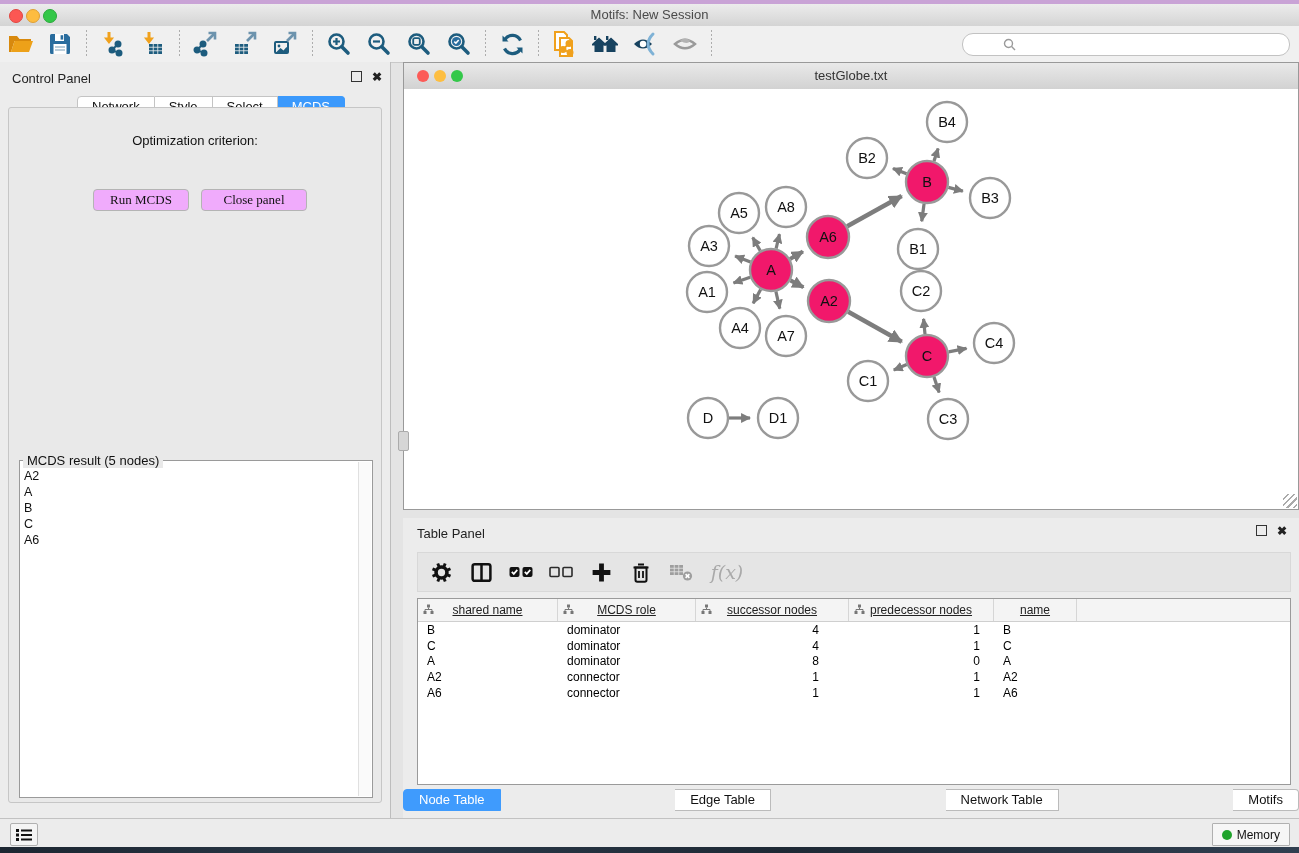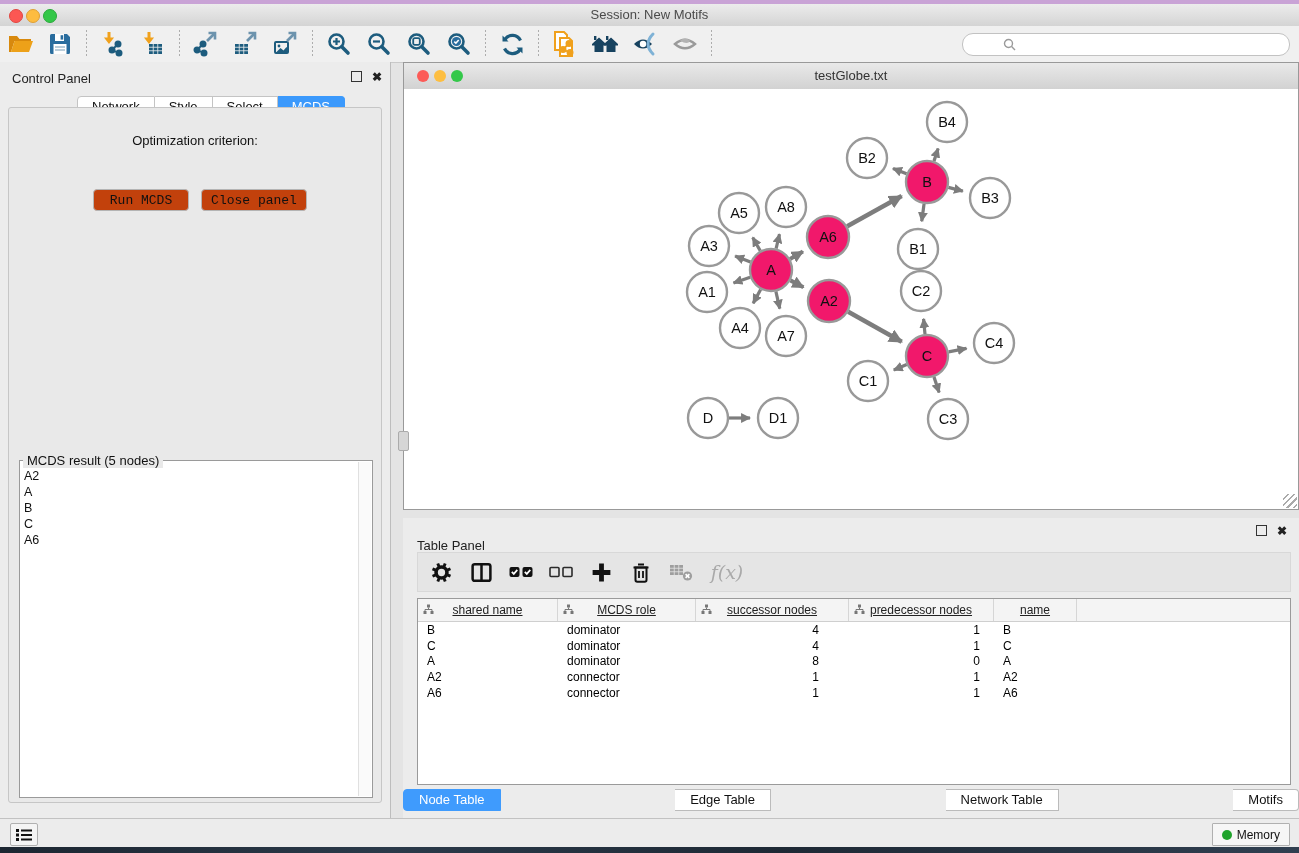--- a/index.html
+++ b/index.html
@@ -44,22 +44,22 @@
   .cp-tab:last-child{border-radius:0 4px 4px 0;}
   .cp-tab.active{background:#3b99fc;border-color:#3b99fc;color:#fff;}
   #cp-content{position:absolute;left:8px;top:45px;width:372px;height:694px;background:#e9e9e9;
     border:1px solid #c6c6c6;border-radius:3px;}
   #opt-label{position:absolute;left:0;top:25px;width:100%;text-align:center;font-size:13px;color:#111;}
   #criterion-select{position:absolute;left:34px;top:47px;width:312px;height:22px;background:#fff;
     border:1px solid #b6b6b6;border-radius:3px;font-size:13px;color:#111;display:flex;align-items:center;}
   #criterion-value{flex:1;padding-left:8px;white-space:nowrap;}
   #criterion-stepper{width:20px;height:22px;margin:-1px -1px 0 0;background:linear-gradient(#53a7fd,#2a88f4);
     border-radius:0 3px 3px 0;display:flex;align-items:center;justify-content:center;}
-  .cp-btn{position:absolute;top:81px;height:22px;background:#c2410c;border:1px solid #b4b4b4;border-radius:4px;
-    font-size:13px;color:#111;font-family:Liberation Mono, monospace;}
+  .cp-btn{position:absolute;top:81px;height:22px;background:#f0abfc;border:1px solid #b4b4b4;border-radius:4px;
+    font-size:13px;color:#111;font-family:Liberation Serif, serif;}
   #run-mcds-btn{left:84px;width:96px;}
   #close-panel-btn{left:192px;width:106px;}
   
   #result-box{position:absolute;left:10px;top:352px;width:352px;height:336px;background:#fff;
     border:1px solid #9a9a9a;}
   #result-legend{position:absolute;left:3px;top:-8px;background:#e9e9e9;padding:0 4px;font-size:13px;color:#111;}
   #result-list{position:absolute;left:4px;top:7px;right:16px;bottom:4px;font-size:12.5px;color:#111;
     line-height:16px;overflow:hidden;}
   #result-scrollbar{position:absolute;right:1px;top:1px;width:12px;bottom:1px;background:#fafafa;
     border-left:1px solid #e0e0e0;}
@@ -72,21 +72,21 @@
   #net-titlebar .tl.red{left:13px;background:#fc5b57;}
   #net-titlebar .tl.yellow{left:30px;background:#fdbe41;}
   #net-titlebar .tl.green{left:47px;background:#34c84a;}
   #net-title{width:100%;text-align:center;line-height:25px;font-size:13px;color:#333;}
   #net-canvas{position:absolute;left:0;top:26px;width:894px;height:420px;background:#fff;}
   #net-resize-grip{position:absolute;right:1px;bottom:1px;width:14px;height:14px;
     background:repeating-linear-gradient(135deg,transparent 0 3px,#aaa 3px 4.5px);}
   #pane-grip{left:398px;top:431px;width:9px;height:18px;background:#d6d6d6;border:1px solid #ababab;border-radius:2px;}
   
   #table-panel{left:403px;top:518px;width:896px;height:300px;background:#ececec;}
-  #table-panel-title{position:absolute;left:14px;top:20px;}
+  #table-panel-title{position:absolute;left:14px;top:8px;}
   #table-panel .panel-ctrls{right:12px;top:7px;}
   #tp-toolbar{position:absolute;left:14px;top:34px;width:874px;height:40px;background:#e5e5e5;
     border:1px solid #d8d8d8;display:flex;align-items:center;gap:6px;padding-left:6px;box-sizing:border-box;}
   .tp-btn{width:34px;height:34px;display:flex;align-items:center;justify-content:center;background:none;border:none;padding:0;}
   #fx-label{font-size:19px;color:#a9a9a9;font-family:"DejaVu Serif",serif;font-style:italic;padding-left:2px;}
   #node-table{position:absolute;left:14px;top:80px;width:874px;height:187px;background:#fff;
     border:1px solid #9a9a9a;box-sizing:border-box;overflow:hidden;}
   #table-header{display:flex;height:22px;background:#f4f4f4;border-bottom:1px solid #cfcfcf;}
   .th{position:relative;border-right:1px solid #d6d6d6;display:flex;align-items:center;
     justify-content:center;font-size:12px;color:#222;box-sizing:border-box;text-decoration:underline;}
@@ -112,21 +112,21 @@
 </style>
 </head>
 <body>
 
 <div class="abs" id="desktop-top"></div>
 
 <div class="abs" id="titlebar">
   <span class="tl red"></span>
   <span class="tl yellow"></span>
   <span class="tl green"></span>
-  <div id="window-title">Session: New Motifs</div>
+  <div id="window-title">Motifs: New Session</div>
 </div>
 
 <div class="abs" id="main-toolbar">
     <div class="tb-group">
       <button class="tb-btn">
         <svg width="28" height="28" viewBox="0 0 28 28">
           <path d="M3 6h8l2.5 3H25v2H8.5L5 22H3z" fill="#d8890d"></path>
           <path d="M5 22l3.5-11H27L23 22z" fill="#eda119"></path>
         </svg>
       </button>

